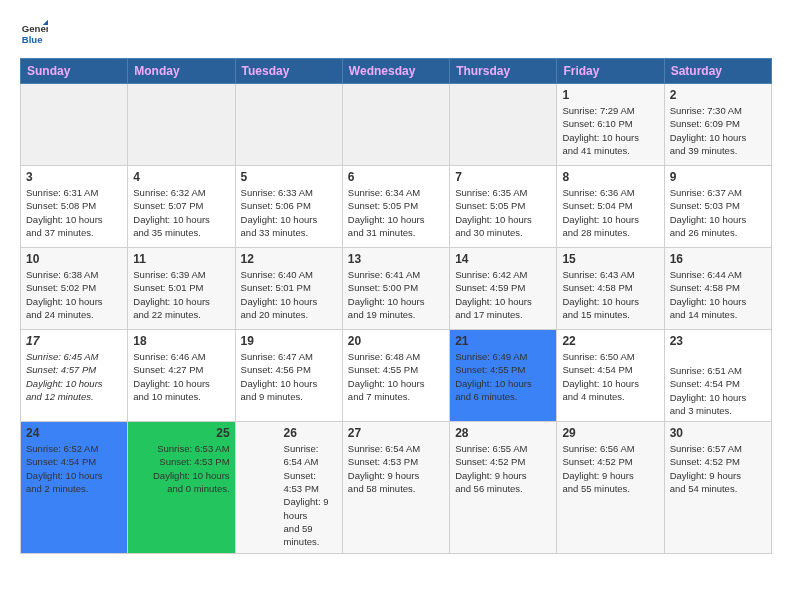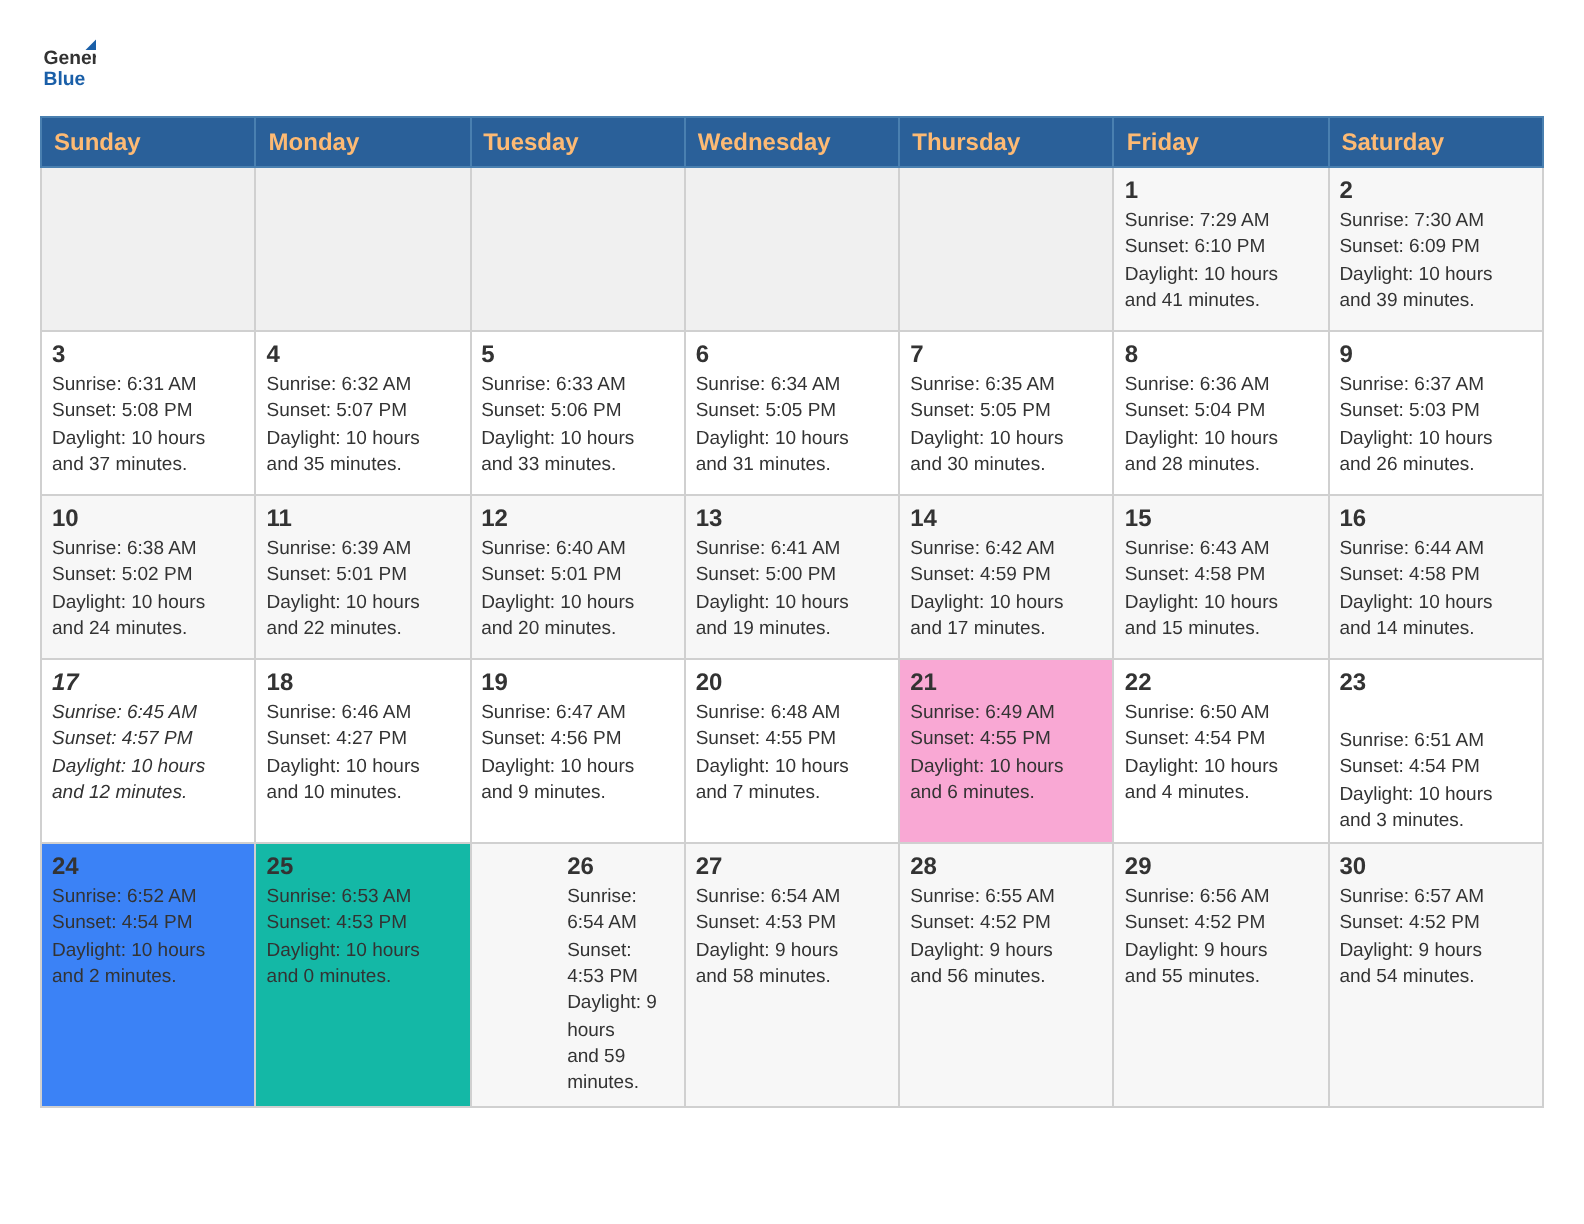--- a/index.html
+++ b/index.html
@@ -41,21 +41,21 @@
       font-size: 14px;
       color: #444;
     }
     .calendar {
       width: 100%;
       border-collapse: collapse;
       border: 1px solid #ccc;
     }
     .calendar th {
       background: #2a6099;
-      color: #fdba74;
+      color: #f0abfc;
       font-size: 12px;
       font-weight: bold;
       padding: 5px 6px;
       text-align: left;
       border: 1px solid #4a80b0;
     }
     .calendar td {
       vertical-align: top;
       border: 1px solid #d0d0d0;
       padding: 4px 5px;
@@ -265,21 +265,21 @@
 Daylight: 10 hours
 and 9 minutes.</div>
           </td>
           <td style="background: rgb(255, 255, 255);">
             <span class="day-num">20</span>
             <div class="day-info" style="white-space: pre-line;">Sunrise: 6:48 AM
 Sunset: 4:55 PM
 Daylight: 10 hours
 and 7 minutes.</div>
           </td>
-          <td style="background: #f9a8d4; margin-left: 48px;">
+          <td style="background: #3b82f6; margin-left: 48px;">
             <span class="day-num">21</span>
             <div class="day-info" style="white-space: pre-line;">Sunrise: 6:49 AM
 Sunset: 4:55 PM
 Daylight: 10 hours
 and 6 minutes.</div>
           </td>
           <td style="background: rgb(255, 255, 255);">
             <span class="day-num">22</span>
             <div class="day-info" style="white-space: pre-line;">Sunrise: 6:50 AM
 Sunset: 4:54 PM
@@ -295,21 +295,21 @@
           </td>
         </tr>
         <tr>
           <td style="background: #3b82f6;">
             <span class="day-num">24</span>
             <div class="day-info" style="white-space: pre-line;">Sunrise: 6:52 AM
 Sunset: 4:54 PM
 Daylight: 10 hours
 and 2 minutes.</div>
           </td>
-          <td style="background: #14b8a6;">
+          <td style="background: #22c55e; text-align: right;">
             <span class="day-num">25</span>
             <div class="day-info" style="white-space: pre-line;">Sunrise: 6:53 AM
 Sunset: 4:53 PM
 Daylight: 10 hours
 and 0 minutes.</div>
           </td>
           <td style="background: rgb(247, 247, 247); padding-left: 48px;">
             <span class="day-num">26</span>
             <div class="day-info" style="white-space: pre-line;">Sunrise: 6:54 AM
 Sunset: 4:53 PM

